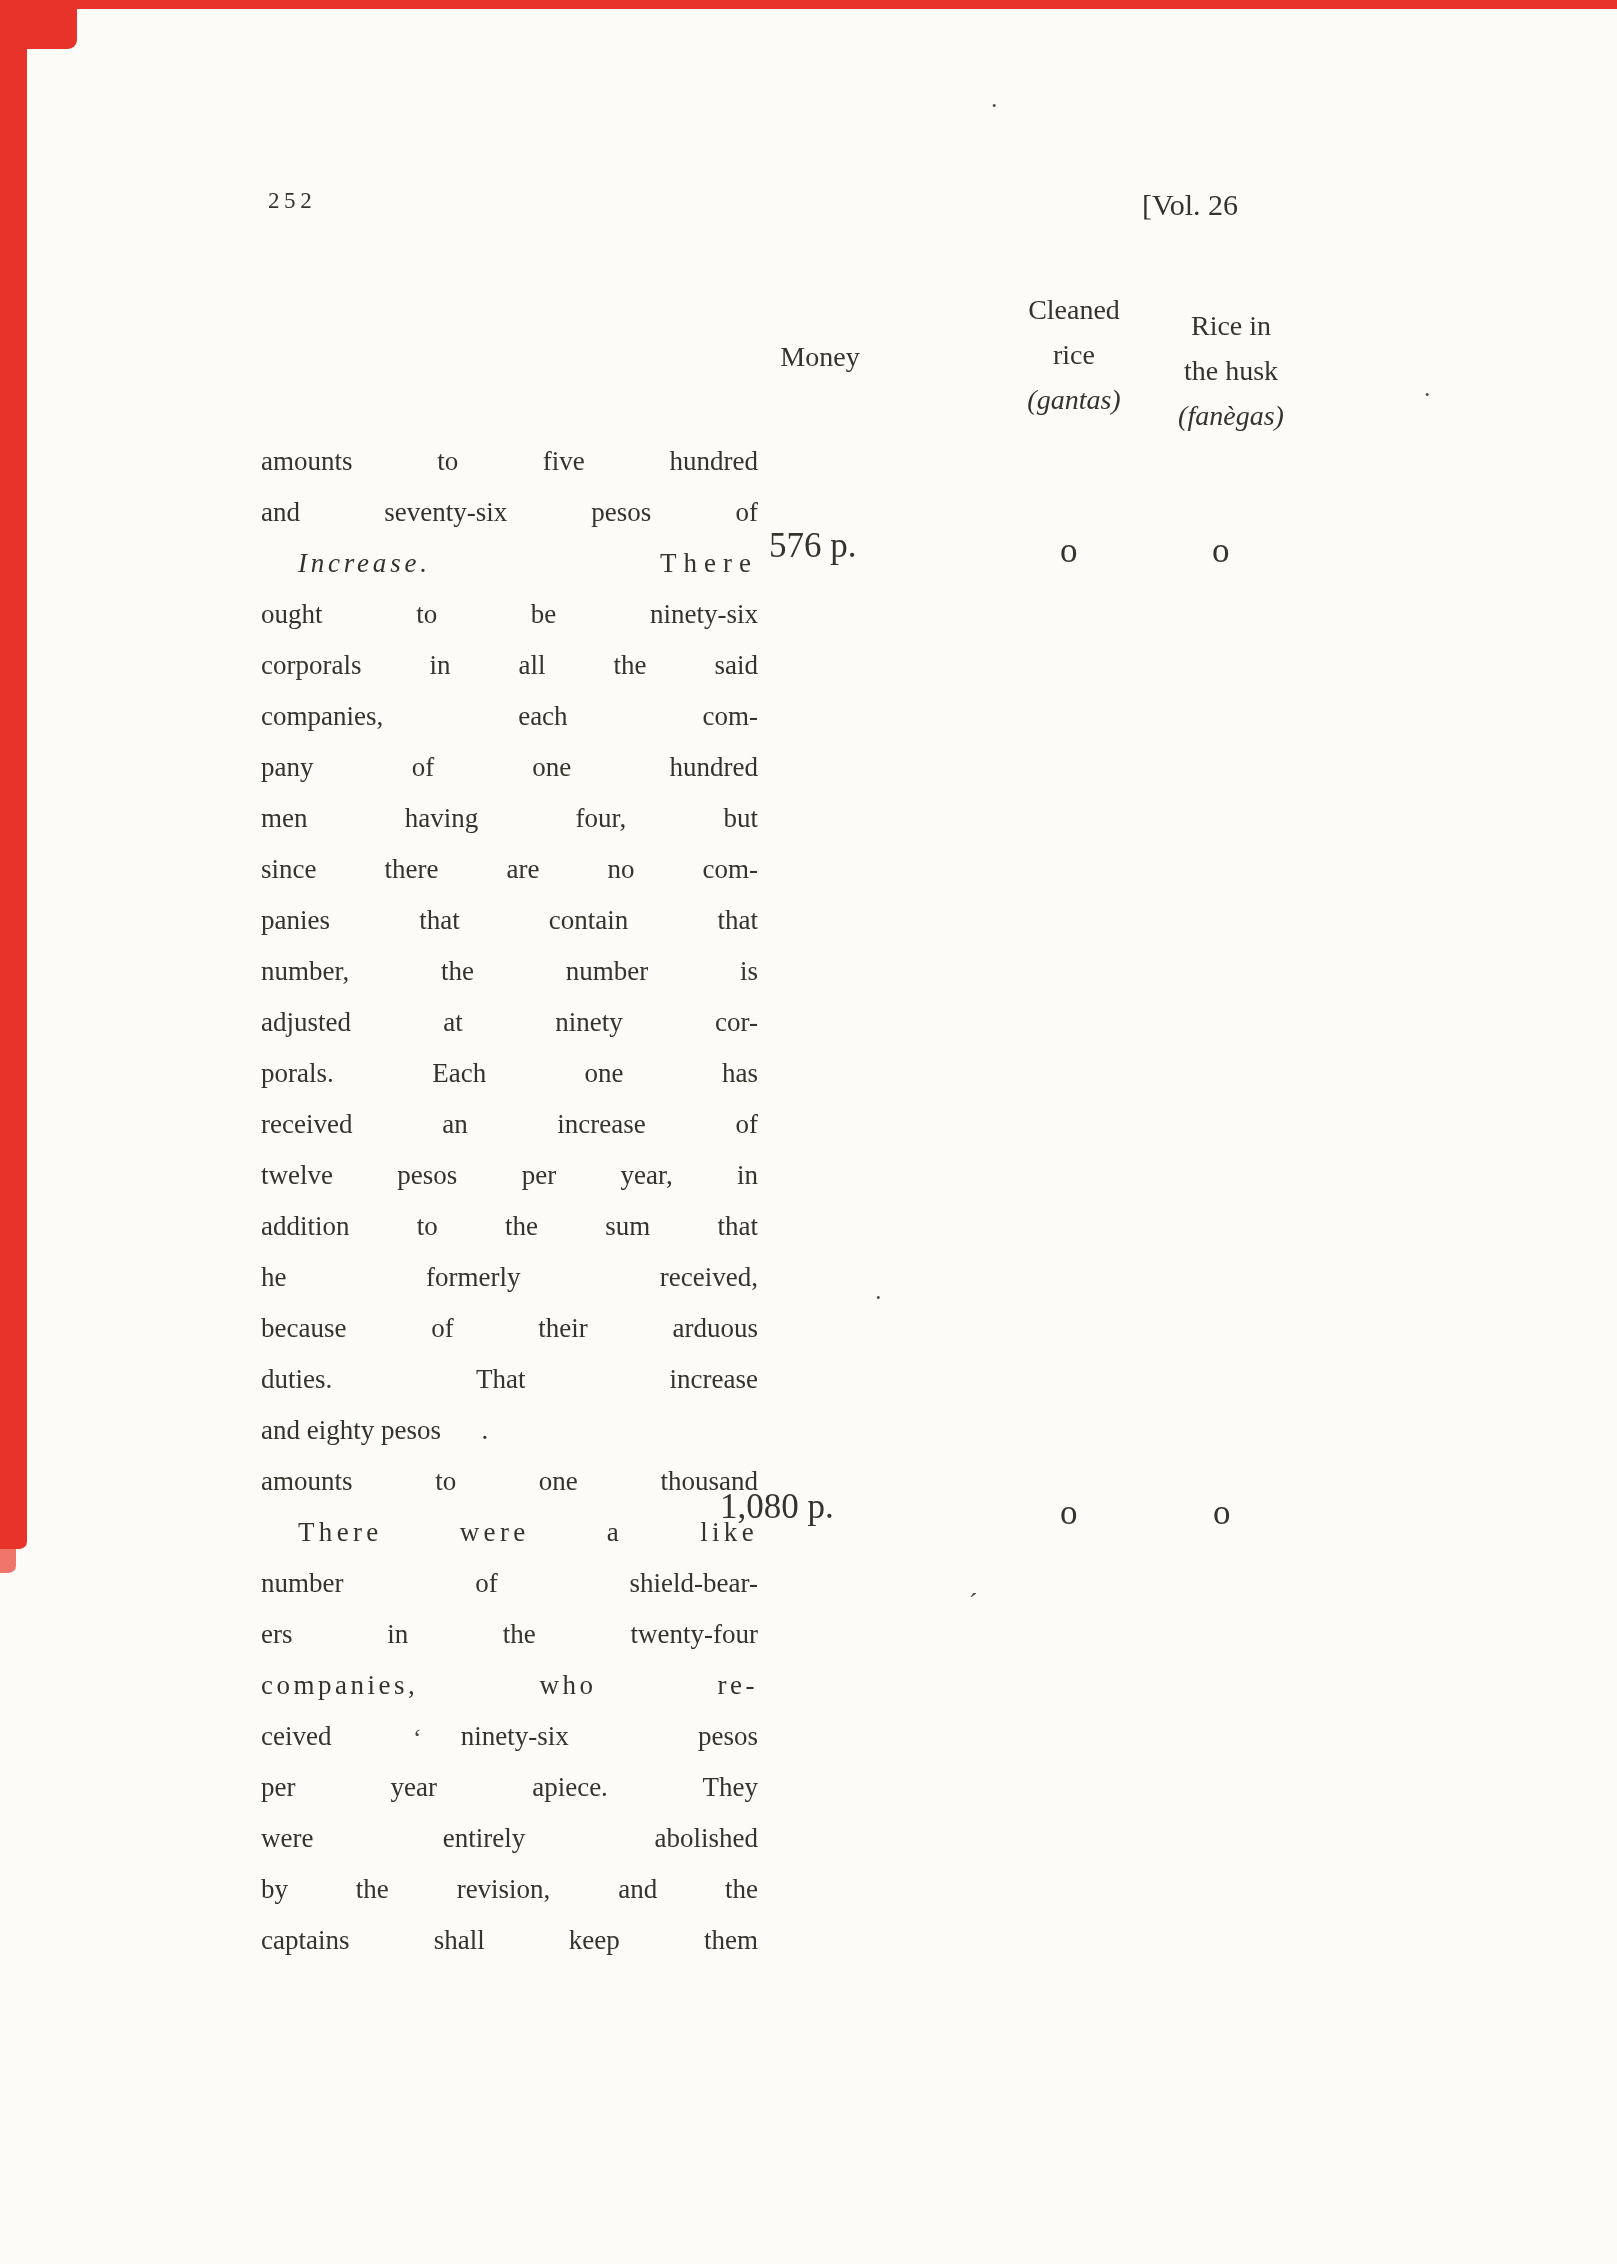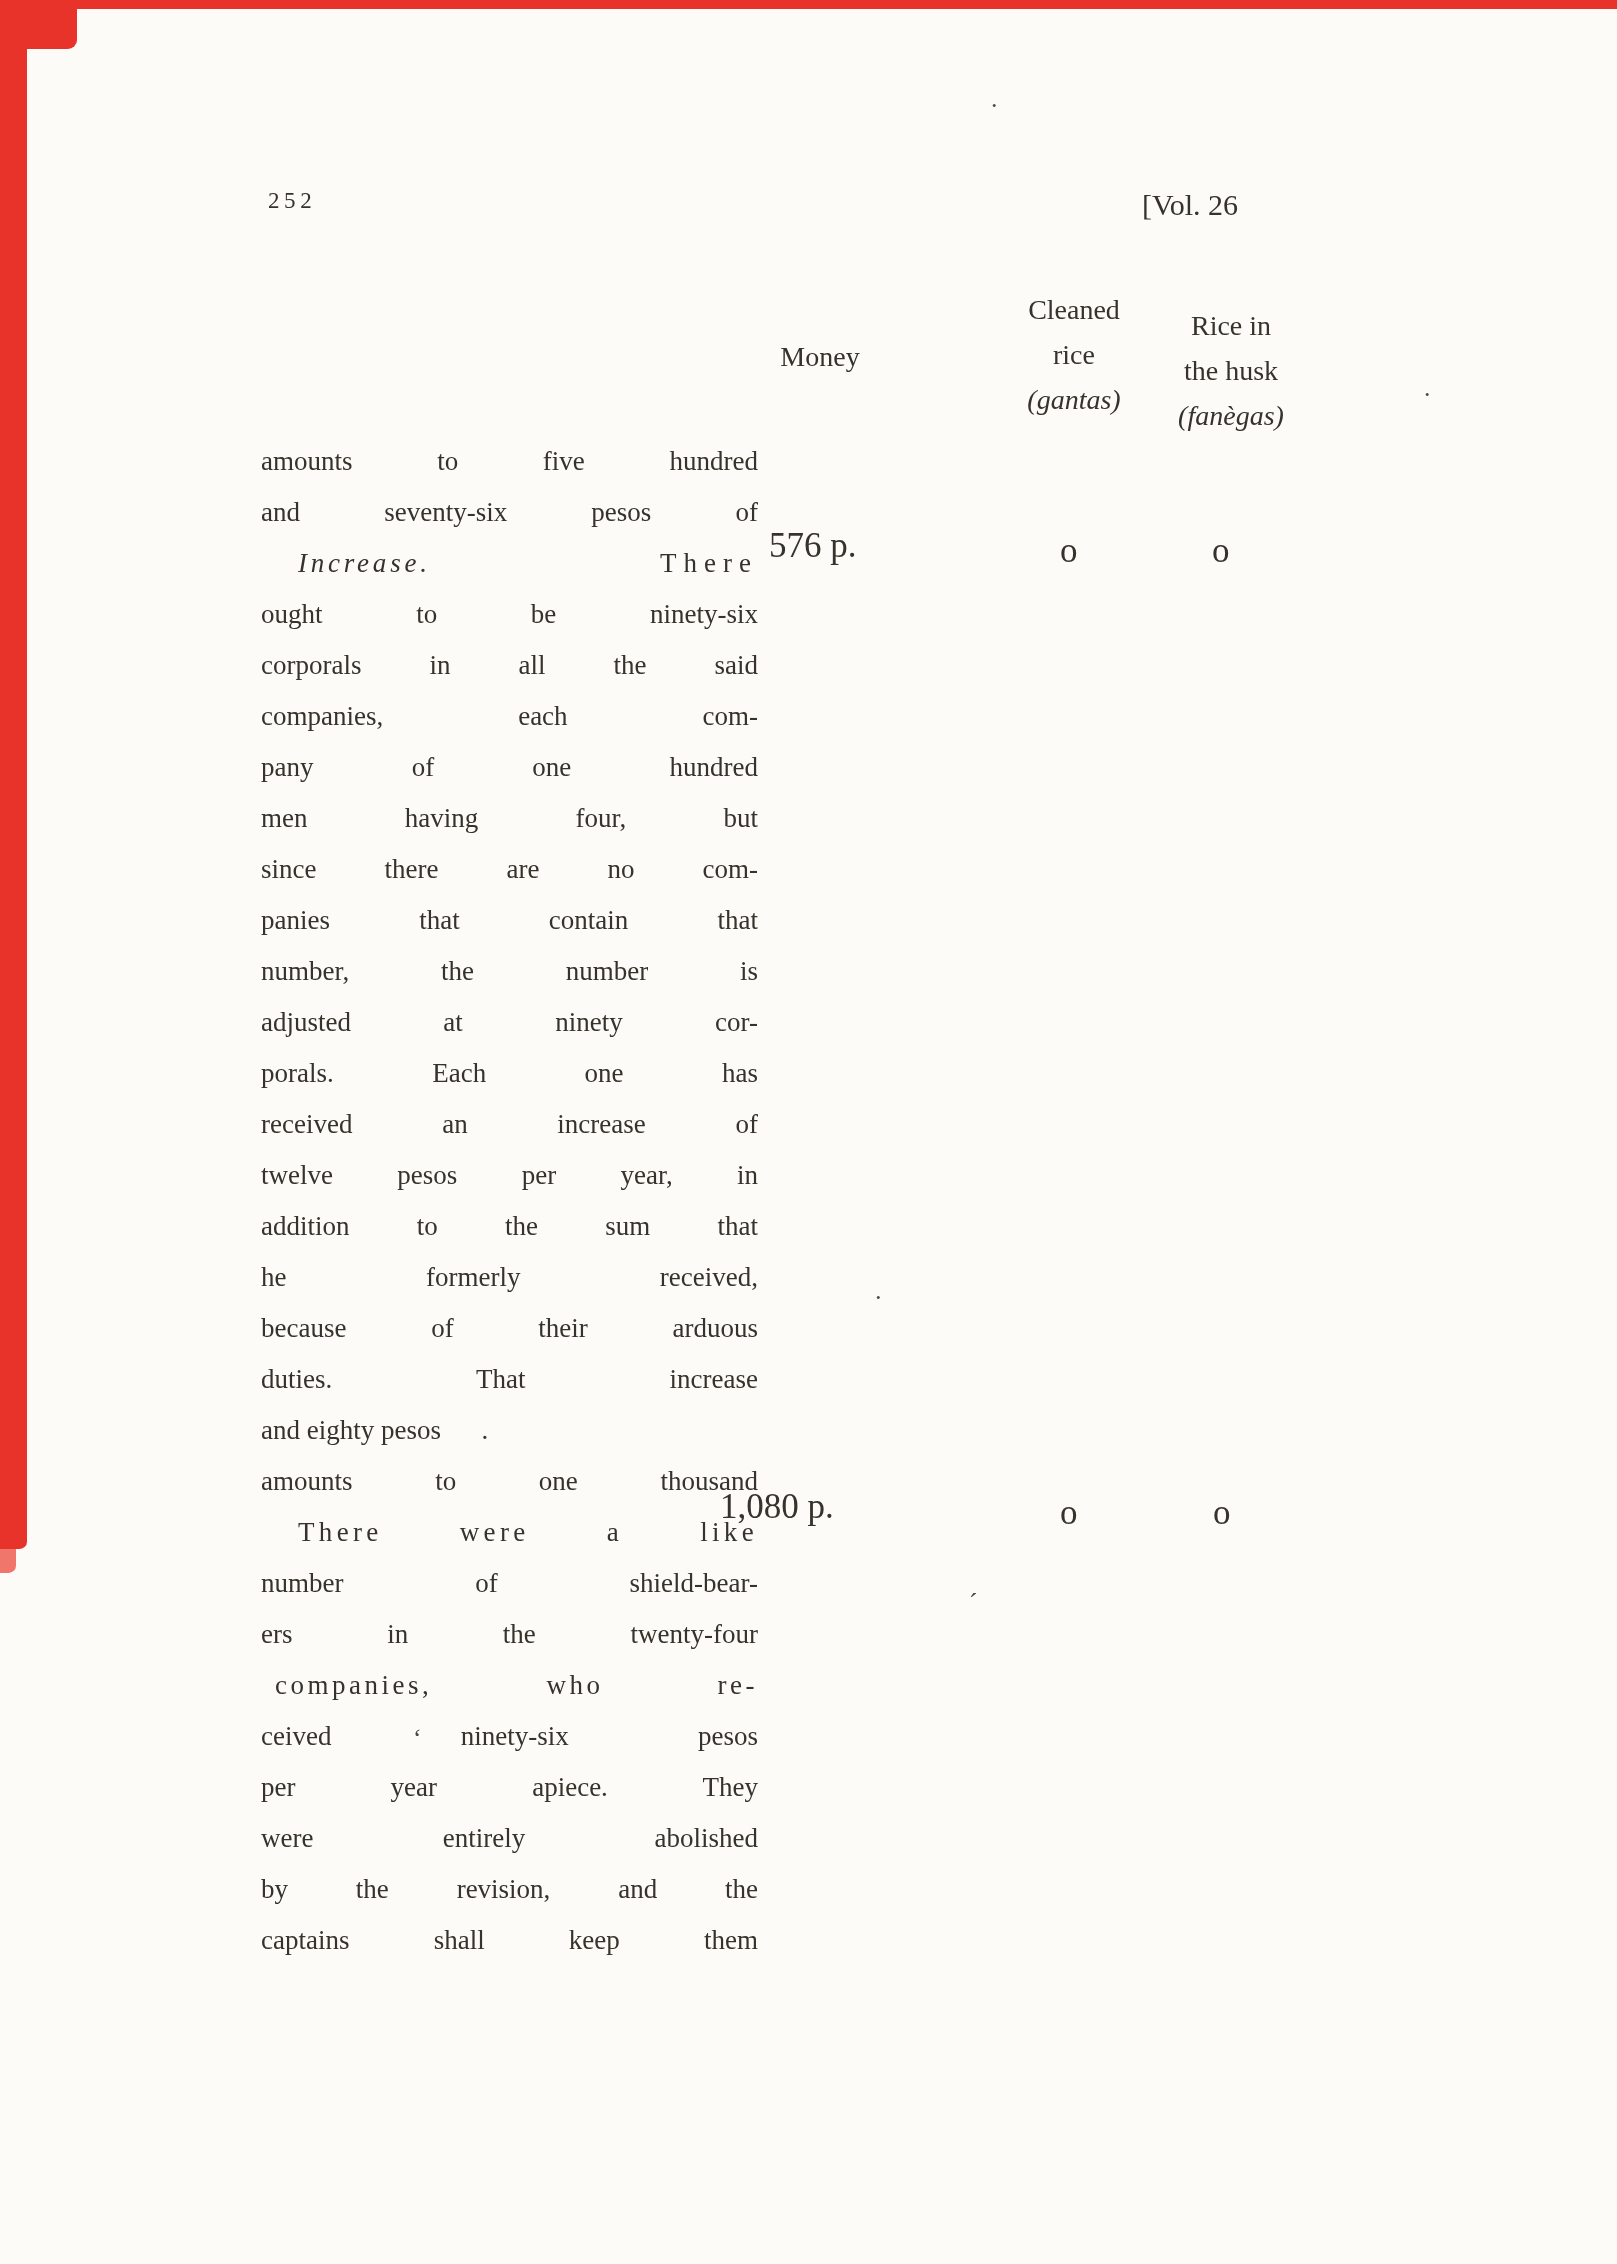--- a/index.html
+++ b/index.html
@@ -27,21 +27,21 @@
   .money-h{left:747px;top:334px;width:146px;}
   .cr-h{left:994px;top:287px;width:160px;}
   .husk-h{left:1144px;top:303px;width:174px;}
   .it{font-style:italic;}
 
   
   .textcol{position:absolute;left:261px;top:436px;width:497px;font-size:27px;}
   .line{height:51px;line-height:51px;white-space:nowrap;}
   .line.j{text-align:justify;text-align-last:justify;white-space:normal;}
   .line.p{text-align:left;}
-  .line.sp{letter-spacing:.13em;text-align:justify;text-align-last:justify;white-space:normal;margin-left:14px;}
+  .line.sp{letter-spacing:.13em;text-align:justify;text-align-last:justify;white-space:normal;}
   .line.sp1{letter-spacing:.16em;padding-left:37px;text-align:justify;text-align-last:justify;white-space:normal;box-sizing:border-box;}
   .line.lead{display:flex;justify-content:space-between;padding-left:37px;box-sizing:border-box;text-align:right;}
   .lead-em{font-style:italic;letter-spacing:.14em;}
   .lead-rest{letter-spacing:.26em;}
 
   
   .val{position:absolute;font-size:35px;line-height:50px;}
   .v1-money{left:769px;top:521px;}
   .v1-cleaned{left:1060px;top:526px;}
   .v1-husk{left:1212px;top:526px;}

